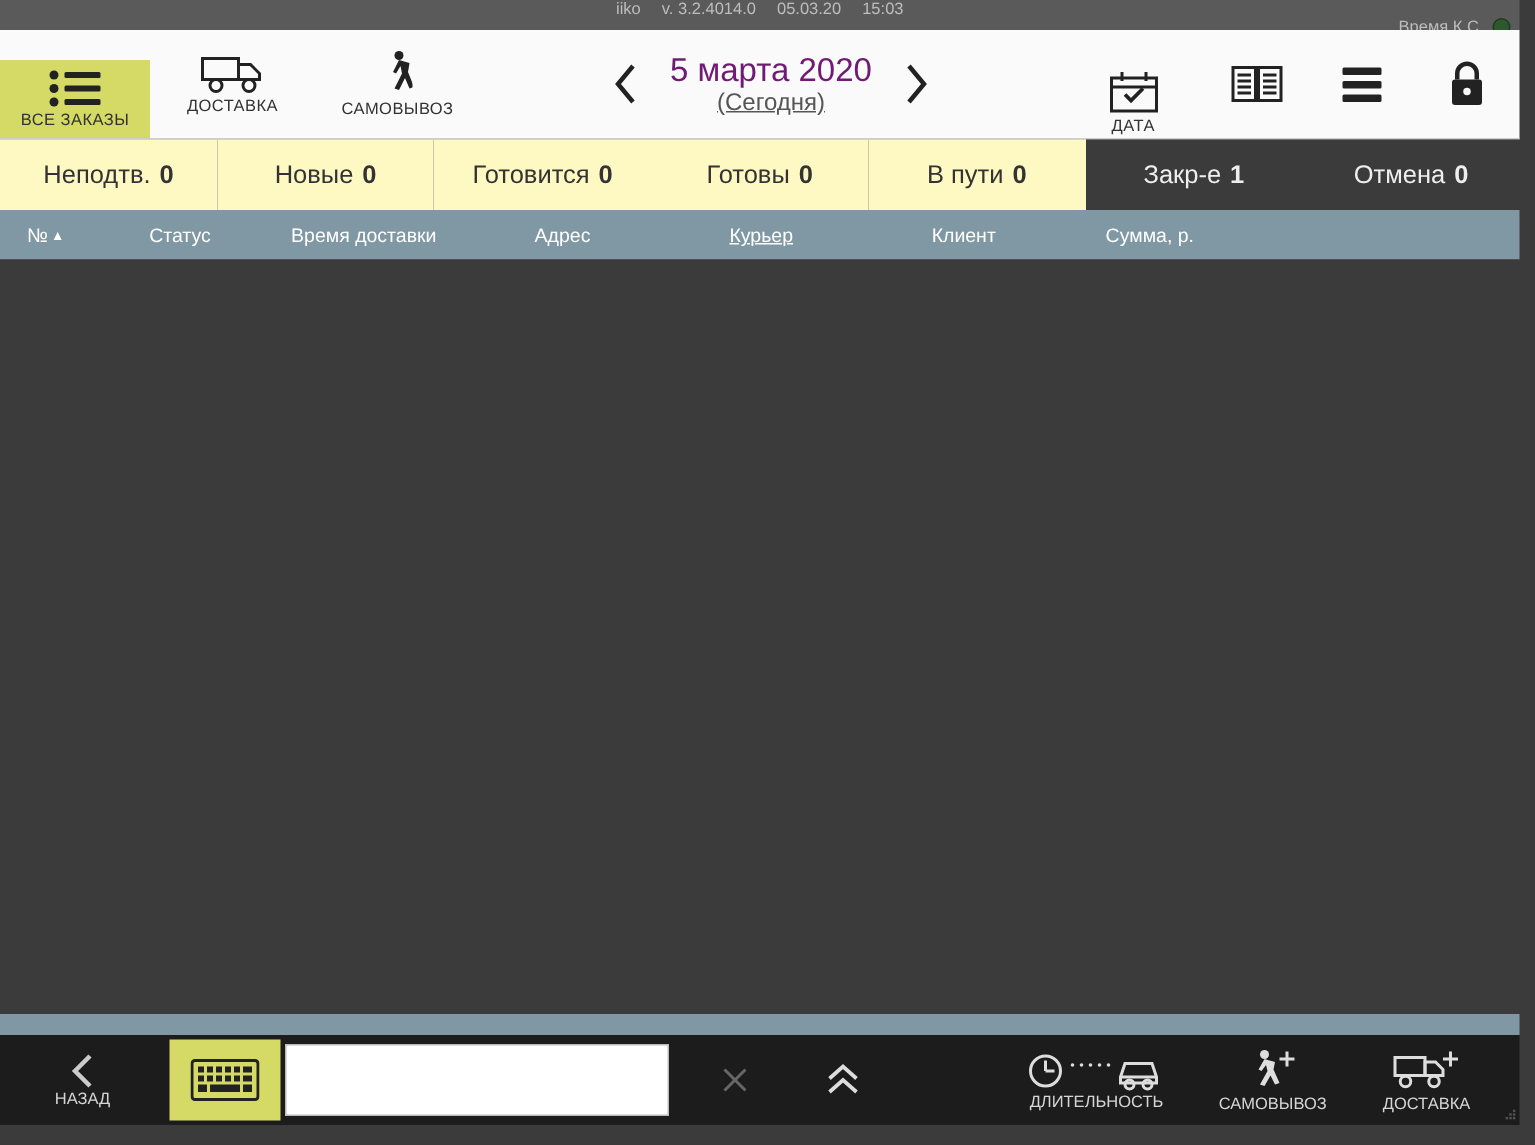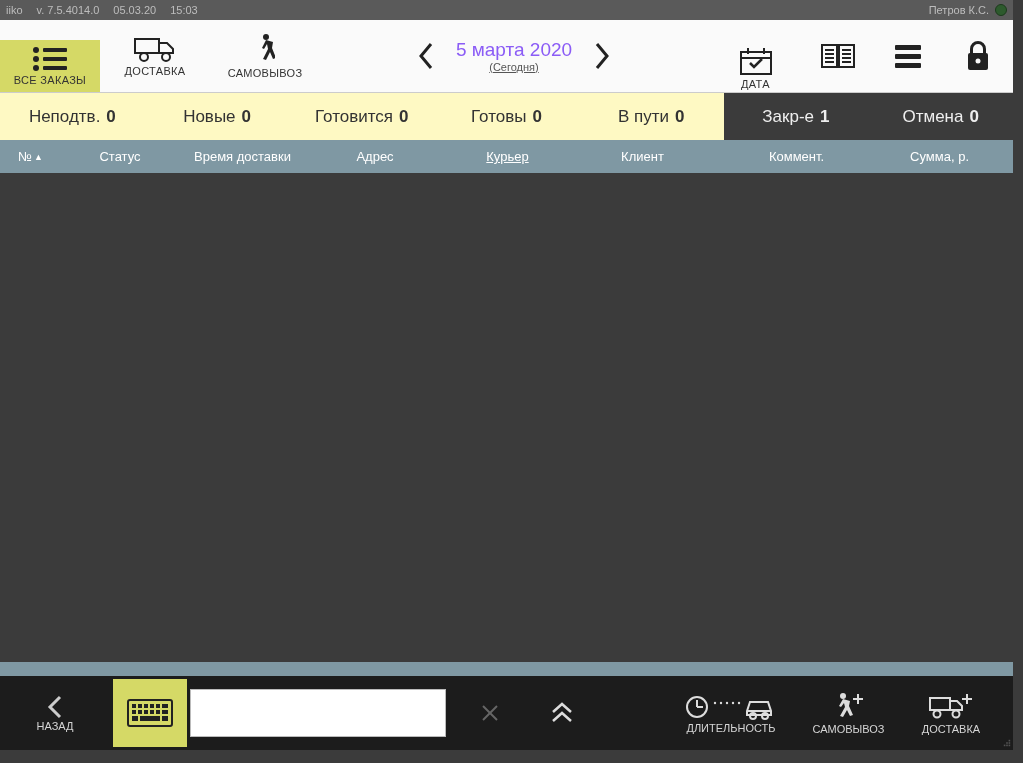--- a/index.html
+++ b/index.html
@@ -1,36 +1,36 @@
 <!DOCTYPE html>
 <html><head>
 <meta charset="utf-8">
 <style>
   * { box-sizing: border-box; margin: 0; padding: 0; font-family: "Segoe UI", Arial, sans-serif; }
   html, body { width: 1023px; height: 763px; overflow: hidden; background:#3b3b3b; }
   .app { width:1013px; height:750px; margin:0; background:#3b3b3b; color:#e0e0e0; display:flex; flex-direction:column; position:relative; }
 
   
-  .titlebar { height:20px; background:#5a5a5a; display:flex; align-items:center; font-size:11px; color:#bdbdbd; padding:0 6px; }
+  .titlebar { height:20px; background:#5a5a5a; display:flex; align-items:center; font-size:11px; color:#bdbdbd; padding:0 6px;flex-direction:column; }
   .titlebar .left { display:flex; gap:14px; }
   .titlebar .right { margin-left:auto; display:flex; align-items:center; gap:6px; }
   .status-dot { width:12px; height:12px; border-radius:50%; background:#2d5a2d; border:1px solid #1d3a1d; }
 
   
   .toolbar { height:73px; background:#fafafa; display:flex; align-items:stretch; border-bottom:1px solid #ccc;}
   .tool { display:flex; flex-direction:column; align-items:center; justify-content:center; gap:2px; font-size:11px; color:#333; cursor:pointer; user-select:none; }
   .tool.active { background:#d5d966; }
   .tool .lbl { font-size:11px; letter-spacing:.3px; }
   .tool-allorders{ width:100px;margin-top:20px; }
   .tool-delivery{ width:110px; }
   .tool-pickup{ width:110px; }
   .datepick { flex:1; display:flex; align-items:center; justify-content:center; gap:20px; }
   .datepick .mid { text-align:center; }
-  .datepick .dateline { font-size:19px; color:#8b5cf6; }
-  .datepick .today { font-size:11px; color:#555;text-decoration:underline; }
+  .datepick .dateline { font-size:22px; color:#701a75; }
+  .datepick .today { font-size:16px; color:#555;text-decoration:underline; }
   .tool-date{ width:95px;margin-top:24px; }
   .tool-book{ width:70px; }
   .tool-menu{ width:70px; }
   .tool-lock{ width:70px; }
 
   
   .filters { height:47px; display:flex; }
   .ftab { flex:1; display:flex; align-items:center; justify-content:center; font-size:17px; cursor:pointer; gap:6px; }
   .ftab.light { background:#fef9c3; color:#333; }
   .ftab.dark { background:#3b3b3b; color:#eee; }
@@ -48,21 +48,21 @@
   .th.client{ width:135px;text-align:center;}
   .th.comment{ flex:1;}
   .th.sum{ width:130px; justify-content:flex-end; padding-right:44px;}
   .sort-arrow{ font-size:9px; margin-left:2px;}
 
   
   .tbody { flex:1; background:#3b3b3b; }
   .ttotal{ height:14px; background:#7f98a3; }
 
   
-  .footer { height:74px; background:#1c1c1c; display:flex; align-items:center; color:#d5d5d5;justify-content:flex-end; }
+  .footer { height:60px; background:#1c1c1c; display:flex; align-items:center; color:#d5d5d5;justify-content:flex-end; }
   .fbtn { height:100%; display:flex; flex-direction:column; align-items:center; justify-content:center; font-size:11px; cursor:pointer; gap:1px;}
   .fbtn.back{ width:110px;}
   .fbtn.kbd{ width:80px; background:#d5d966; border:3px solid #1c1c1c;}
   .finput-wrap{ width:268px; height:100%; display:flex; align-items:center; padding:6px 0 6px 0;}
   .finput{ width:256px; height:48px; background:#fff; border:1px solid #bbb; outline:none; font-size:16px; padding:0 8px; color:#222;}
   .fbtn.clear{ width:64px; color:#666;}
   .fbtn.up{ width:80px;}
   .spacer{ flex:1;}
   .fbtn.duration{ width:130px;}
   .fbtn.pickup{ width:105px;}
@@ -73,26 +73,26 @@
   svg { display:block; }
 </style>
 </head>
 <body>
 
 <div class="app">
 
   <div class="titlebar">
     <div class="left">
       <span>iiko</span>
-      <span>v. 7.5.4014.0</span>
+      <span>v. 3.2.4014.0</span>
       <span>05.03.20</span>
       <span>15:03</span>
     </div>
     <div class="right">
-      <span>Петров К.С.</span>
+      <span>Время К.С.</span>
       <span class="status-dot"></span>
     </div>
   </div>
 
   <div class="toolbar">
     <div class="tool tool-allorders active">
       <span>
         <svg width="38" height="26" viewBox="0 0 38 26">
             <g fill="#222">
               <circle cx="5" cy="4" r="3"></circle>
@@ -254,23 +254,20 @@
         <span>Время доставки</span>
       </div>
     <div class="th addr">
         <span>Адрес</span>
       </div>
     <div class="th courier">
         <span>Курьер</span>
       </div>
     <div class="th client">
         <span>Клиент</span>
-      </div>
-    <div class="th comment">
-        <span>Коммент.</span>
       </div>
     <div class="th sum">
         <span>Сумма, р.</span>
       </div>
   </div>
 
   <div class="tbody"></div>
   <div class="ttotal"></div>
 
   <div class="footer">

